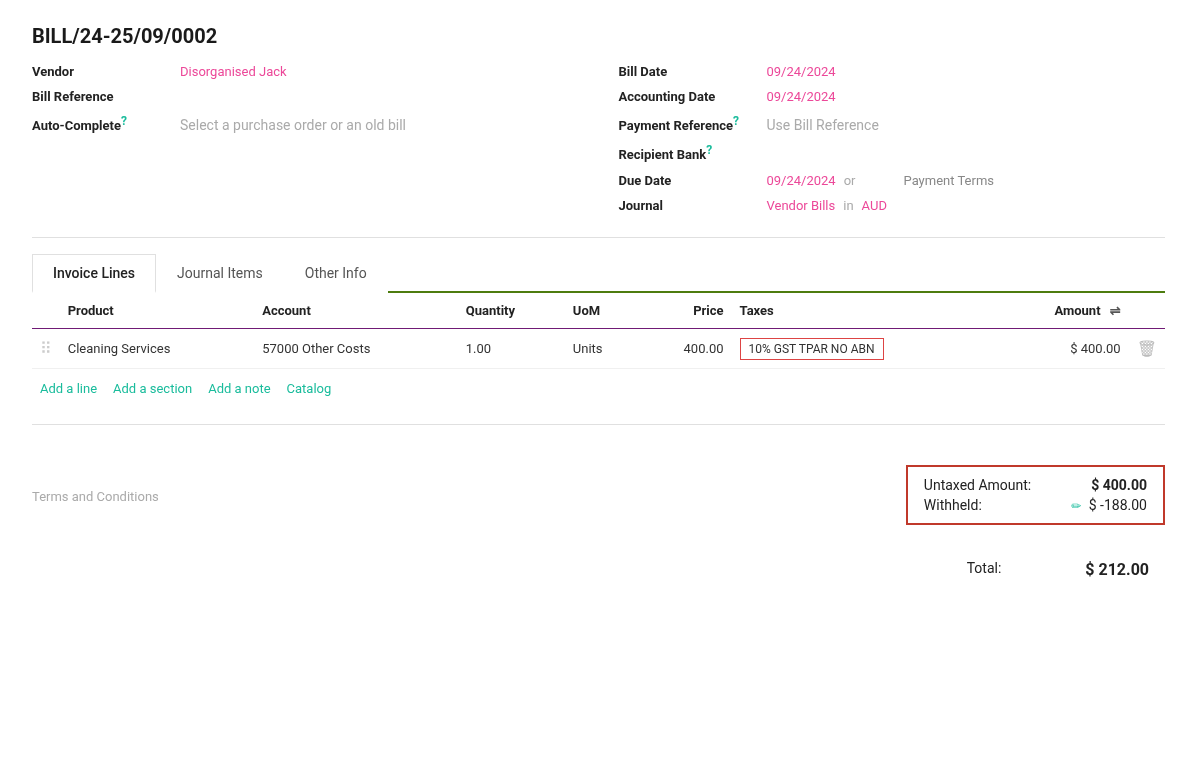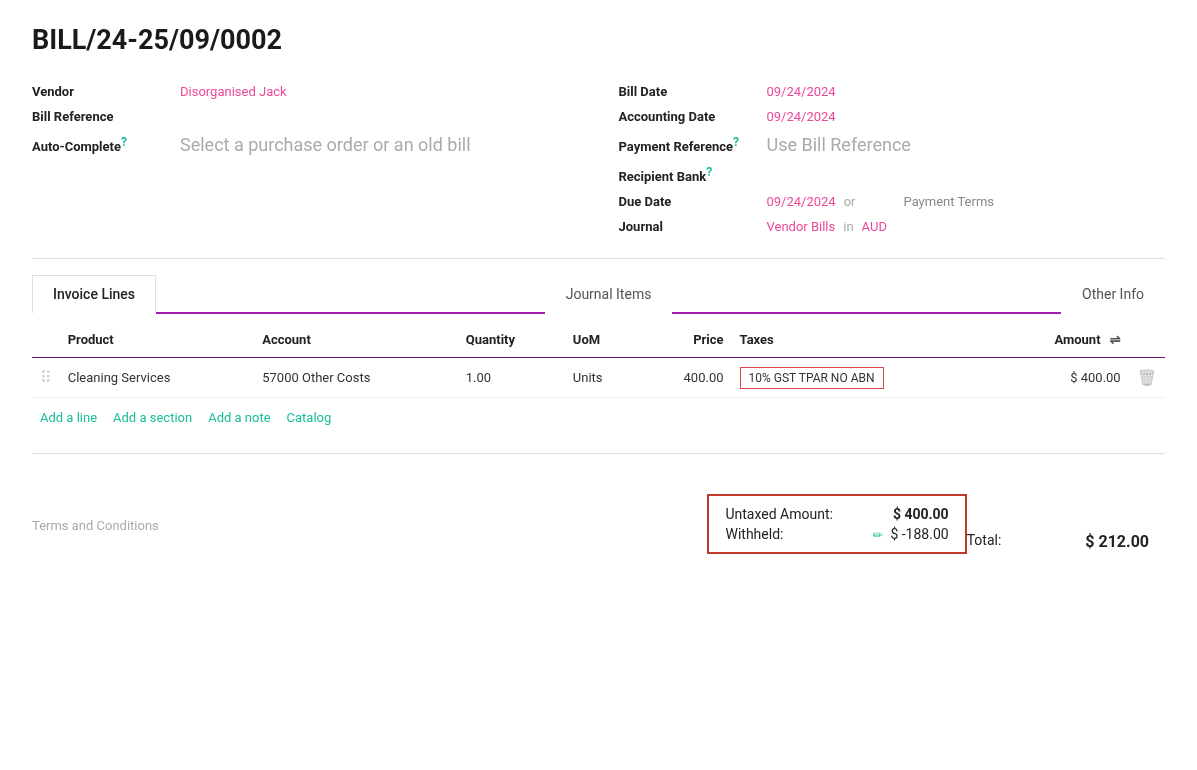--- a/index.html
+++ b/index.html
@@ -1,46 +1,46 @@
 <!DOCTYPE html>
 <html><head>
   <meta charset="utf-8">
   <style>
     * { box-sizing: border-box; margin: 0; padding: 0; }
     body { font-family: -apple-system, BlinkMacSystemFont, 'Segoe UI', Roboto, sans-serif; background: #fff; color: #222; font-size: 14px; }
     .page { padding: 24px 32px; max-width: 1197px; }
-    h1 { font-size: 27px; font-weight: 700; margin-bottom: 28px; color: #1a1a1a; }
+    h1 { font-size: 20px; font-weight: 700; margin-bottom: 16px; color: #1a1a1a; }
     .form-grid { display: grid; grid-template-columns: 1fr 1fr; gap: 0 40px; margin-bottom: 24px; margin-top: 7px; }
     .form-left, .form-right { display: flex; flex-direction: column; gap: 10px; }
     .form-row { display: flex; align-items: baseline; gap: 8px; }
     .form-label { font-weight: 700; min-width: 140px; color: #222; font-size: 13px; }
     .form-value { color: #ec4899; font-size: 13px; }
-    .form-placeholder { color: #aaa; font-size: 18px; }
+    .form-placeholder { color: #aaa; font-size: 14px; }
     .form-value-muted { color: #888; font-size: 13px; padding-left: 40px; }
     .help-icon { color: #1abc9c; font-size: 12px; cursor: pointer; }
     .or-text { color: #aaa; font-size: 13px; }
     .separator { border: none; border-top: 1px solid #e0e0e0; margin: 16px 0; }
-    .tabs { display: flex; border-bottom: 2px solid #a21caf; margin-bottom: 8px; justify-content: space-between; }
+    .tabs { display: flex; border-bottom: 2px solid #4d7c0f; margin-bottom: 0; }
     .tab { padding: 10px 20px; cursor: pointer; font-size: 14px; color: #555; border: 1px solid transparent; border-bottom: none; margin-bottom: -2px; background: #fff; }
     .tab.active { border: 1px solid #e0e0e0; border-bottom: 2px solid #fff; color: #222; font-weight: 500; }
     .table-container { margin-top: 0; }
     .invoice-table { width: 100%; border-collapse: collapse; }
     .invoice-table th { text-align: left; font-weight: 700; font-size: 13px; padding: 10px 8px; border-bottom: 1px solid #701a75; color: #222; }
     .invoice-table th.right { text-align: right; }
     .invoice-table td { padding: 10px 8px; font-size: 13px; color: #333; border-bottom: 1px solid #f0f0f0; vertical-align: middle; }
     .invoice-table td.right { text-align: right; }
     .drag-handle { color: #ccc; font-size: 16px; cursor: grab; }
     .tax-badge { border: 1px solid #d44; padding: 3px 8px; border-radius: 0; font-size: 12px; color: #333; white-space: nowrap; }
     .delete-icon { color: #bbb; cursor: pointer; font-size: 16px; }
     .table-actions { display: flex; gap: 16px; padding: 12px 8px; align-items: flex-end; }
     .action-link { color: #1abc9c; font-size: 13px; cursor: pointer; text-decoration: none; }
     .terms-section { padding: 24px 0 0 0; color: #aaa; font-size: 13px; }
     .edit-icon { color: #1abc9c; font-size: 12px; cursor: pointer; margin-right: 4px; }
     .bottom-area { display: flex; justify-content: space-between; align-items: flex-start; margin-top: 40px; }
-    .totals-right { display: flex; flex-direction: row; align-items: center; }
+    .totals-right { display: flex; flex-direction: column; align-items: flex-end; }
     .totals-inner { border: 2px solid #c0392b; padding: 8px 16px; margin-bottom: 4px; }
     .totals-inner-row { display: flex; justify-content: space-between; gap: 60px; padding: 2px 0; font-size: 14px; }
     .grand-total-row { display: flex; justify-content: flex-end; gap: 84px; padding: 4px 16px 0 0; font-size: 14px; margin-top: 27px; }
   </style>
 </head>
 <body>
 
 <div class="page">
   <h1>BILL/24-25/09/0002</h1>
 

